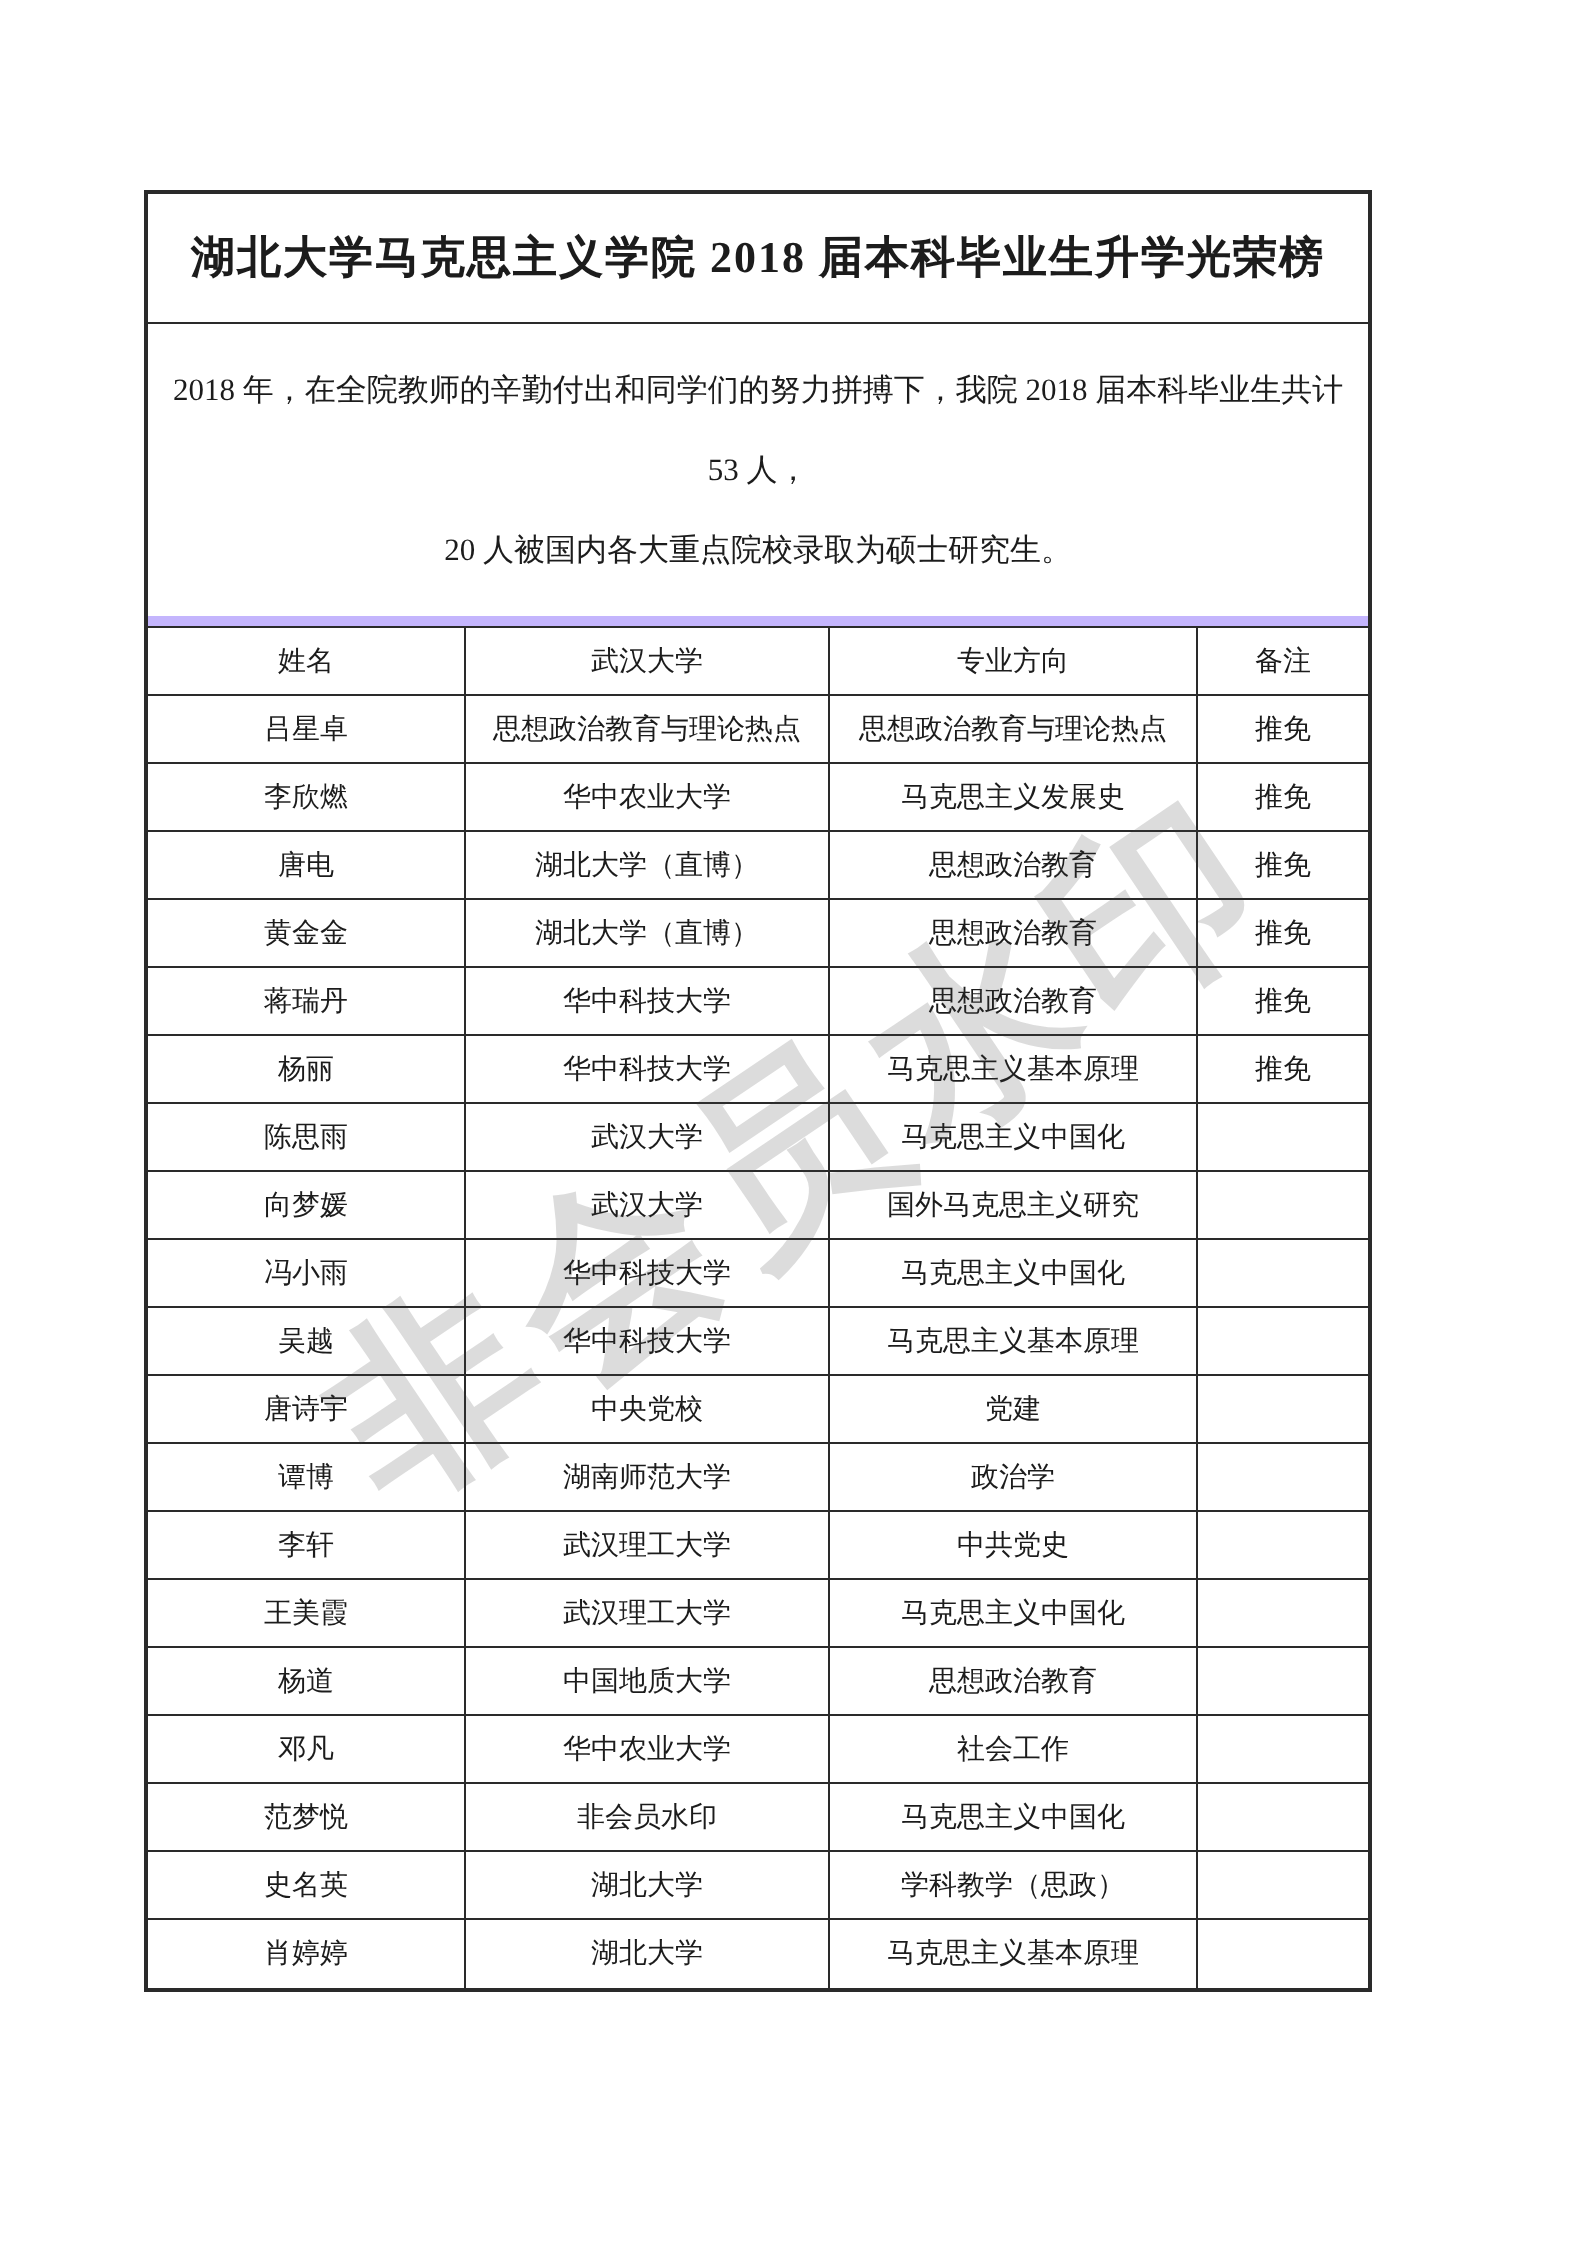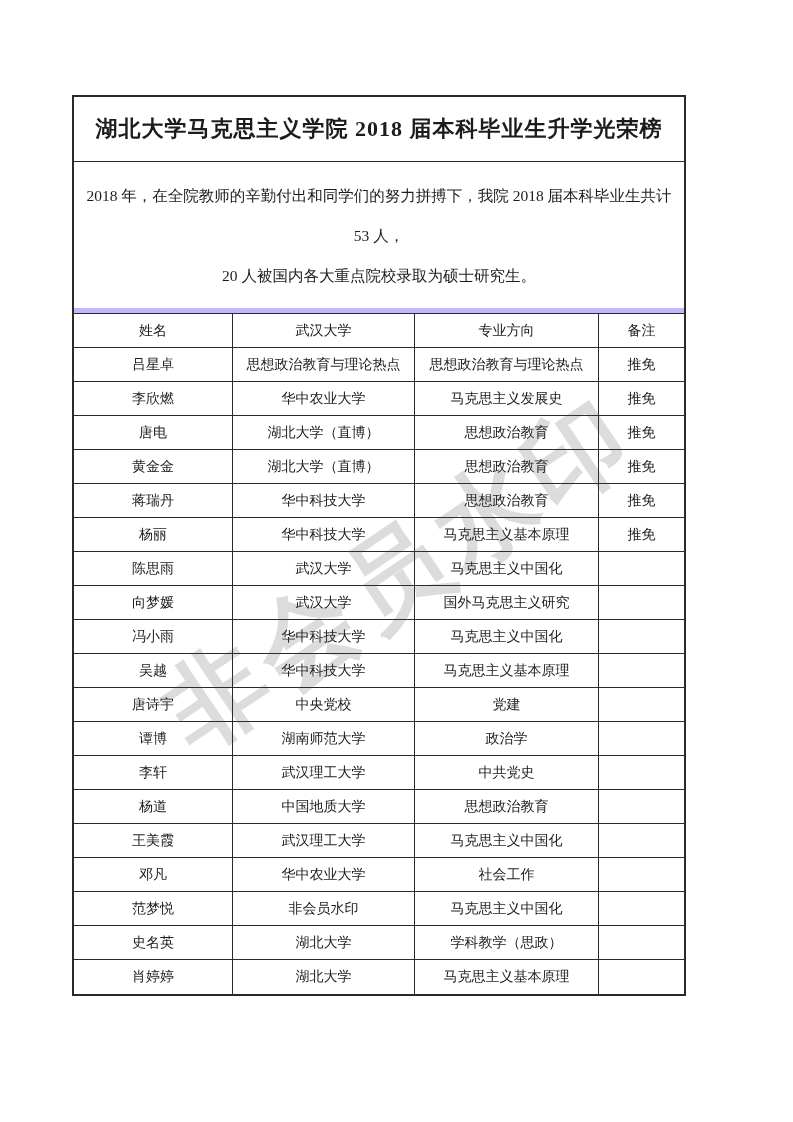--- a/index.html
+++ b/index.html
@@ -170,29 +170,29 @@
             <td>政治学</td>
             <td></td>
           </tr>
           <tr>
             <td>李轩</td>
             <td>武汉理工大学</td>
             <td>中共党史</td>
             <td></td>
           </tr>
           <tr>
+            <td>王美霞</td>
+            <td>武汉理工大学</td>
+            <td>马克思主义中国化</td>
+            <td></td>
+          </tr>
+          <tr>
             <td>杨道</td>
             <td>中国地质大学</td>
             <td>思想政治教育</td>
-            <td></td>
-          </tr>
-          <tr>
-            <td>王美霞</td>
-            <td>武汉理工大学</td>
-            <td>马克思主义中国化</td>
             <td></td>
           </tr>
           <tr>
             <td>邓凡</td>
             <td>华中农业大学</td>
             <td>社会工作</td>
             <td></td>
           </tr>
           <tr>
             <td>范梦悦</td>

